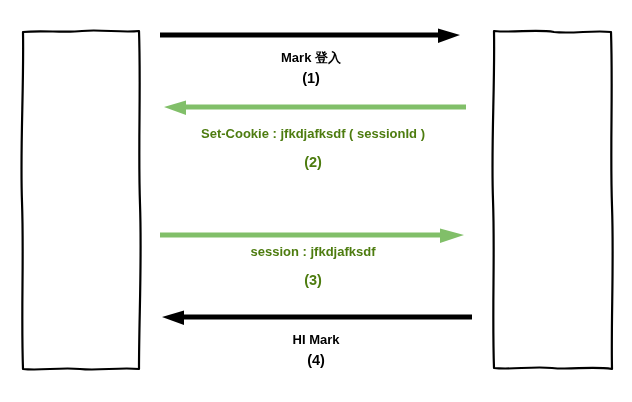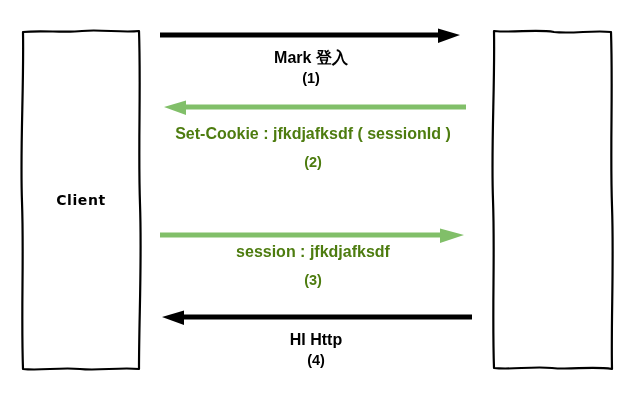--- a/index.html
+++ b/index.html
@@ -53,21 +53,21 @@
     position: absolute;
     left: 0;
     top: 0;
   }
   .msg-text {
     position: absolute;
     width: 100%;
     text-align: center;
     font-family: "Liberation Sans", sans-serif;
     font-weight: bold;
-    font-size: 16px;
+    font-size: 13px;
     white-space: nowrap;
     line-height: 20px;
   }
   .msg-seq {
     position: absolute;
     width: 100%;
     text-align: center;
     font-family: "Liberation Sans", sans-serif;
     font-weight: bold;
     font-size: 14.5px;
@@ -95,21 +95,20 @@
 
 <div id="diagram">
 
   <div class="lifeline-box" id="client-box">
     <svg width="122" height="344" viewBox="0 0 122 344">
       <path d="M3,4 C22,2 44,5 62,3 C80,1 102,5 119,3
                C121,60 118,120 120,176 C122,234 119,290 119,341
                C100,339 78,343 60,341 C40,339 20,343 3,341
                C1,284 4,230 2,174 C0,118 4,60 3,4 Z" fill="#ffffff" stroke="#000000" stroke-width="2.2" stroke-linejoin="round"></path>
     </svg>
-    <div class="lifeline-label">Client</div>
   </div>
 
   <div class="lifeline-box" id="server-box">
     <svg width="125" height="344" viewBox="0 0 125 344">
       <path d="M4,3 C24,5 46,1 64,4 C82,6 104,2 121,4
                C123,62 120,122 122,178 C124,236 121,292 122,341
                C102,338 80,342 62,340 C42,338 21,342 4,340
                C2,282 5,228 3,172 C1,116 5,58 4,3 Z" fill="#ffffff" stroke="#000000" stroke-width="2.2" stroke-linejoin="round"></path>
     </svg>
   </div>
@@ -139,17 +138,17 @@
     </svg>
     <div class="msg-text green-txt">session : jfkdjafksdf</div>
     <div class="msg-seq green-txt">(3)</div>
   </div>
 
   <div class="message" id="msg4">
     <svg class="msg-arrow" width="312" height="18" viewBox="0 0 312 18">
       <rect x="20" y="4.5" width="292" height="5" fill="#000000"></rect>
       <path d="M24,0.5 L2,7 L24,15 Z" fill="#000000"></path>
     </svg>
-    <div class="msg-text black-txt">HI Http</div>
+    <div class="msg-text black-txt">HI Mark</div>
     <div class="msg-seq black-txt">(4)</div>
   </div>
 
 </div>
 
 </body></html>

